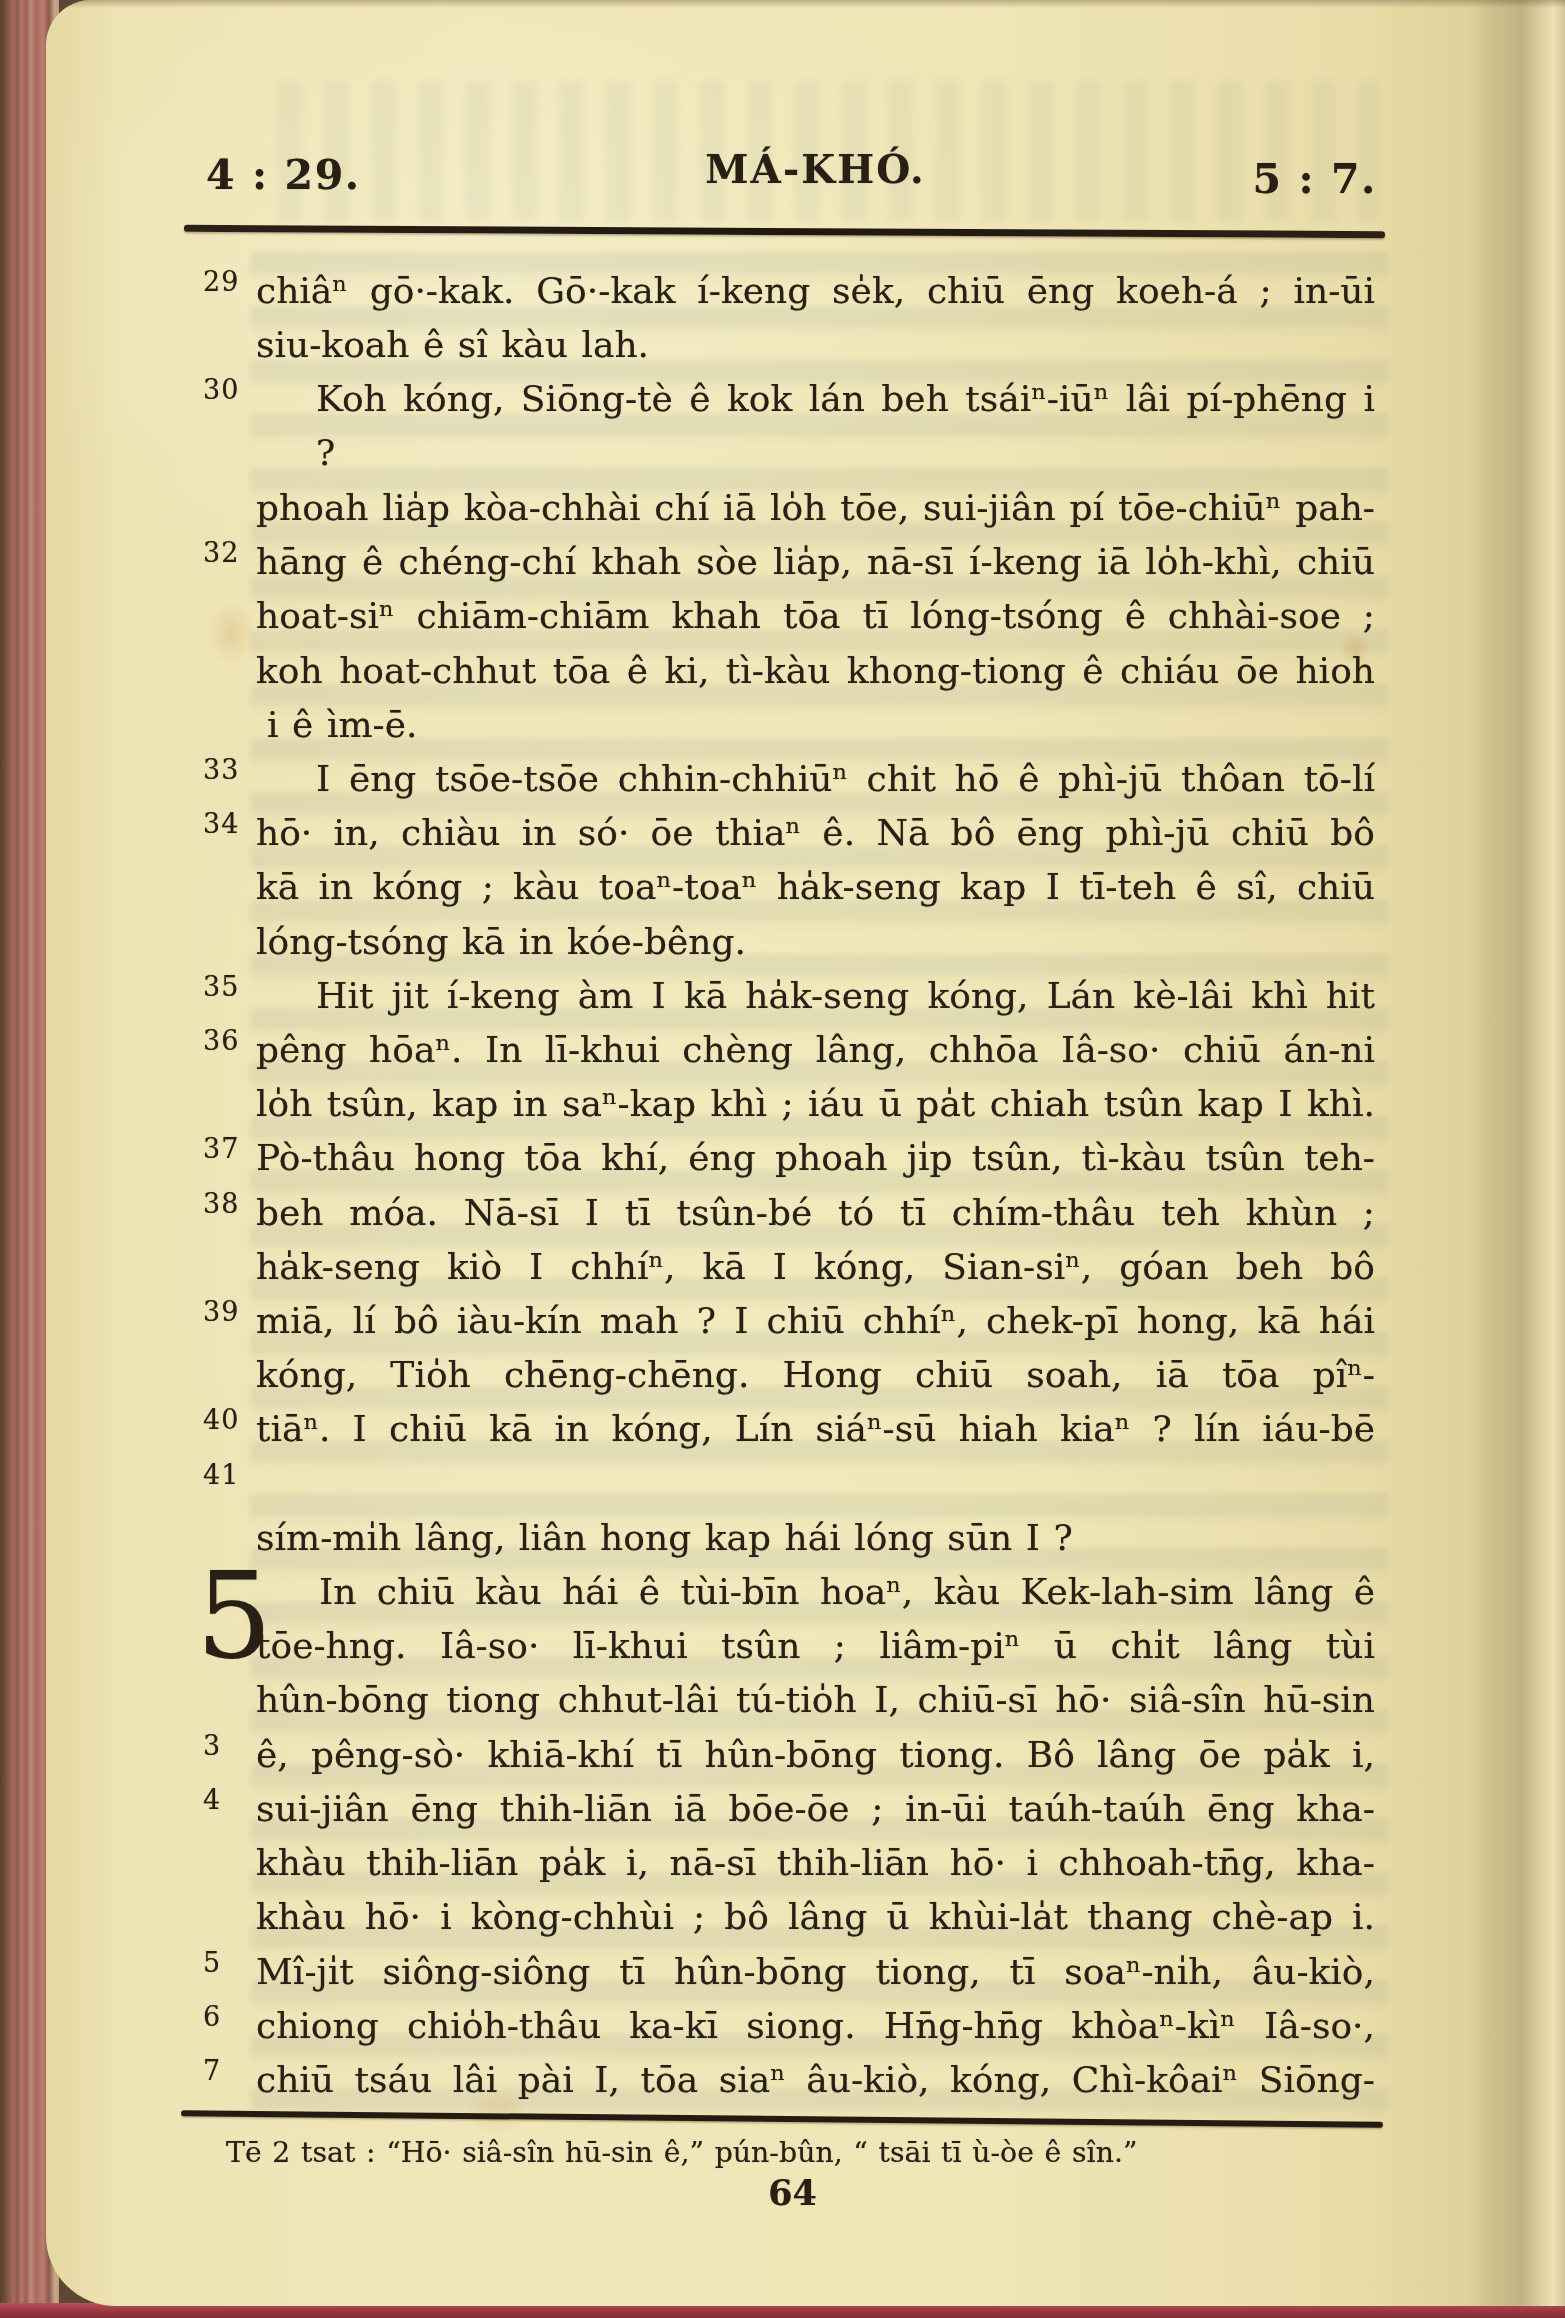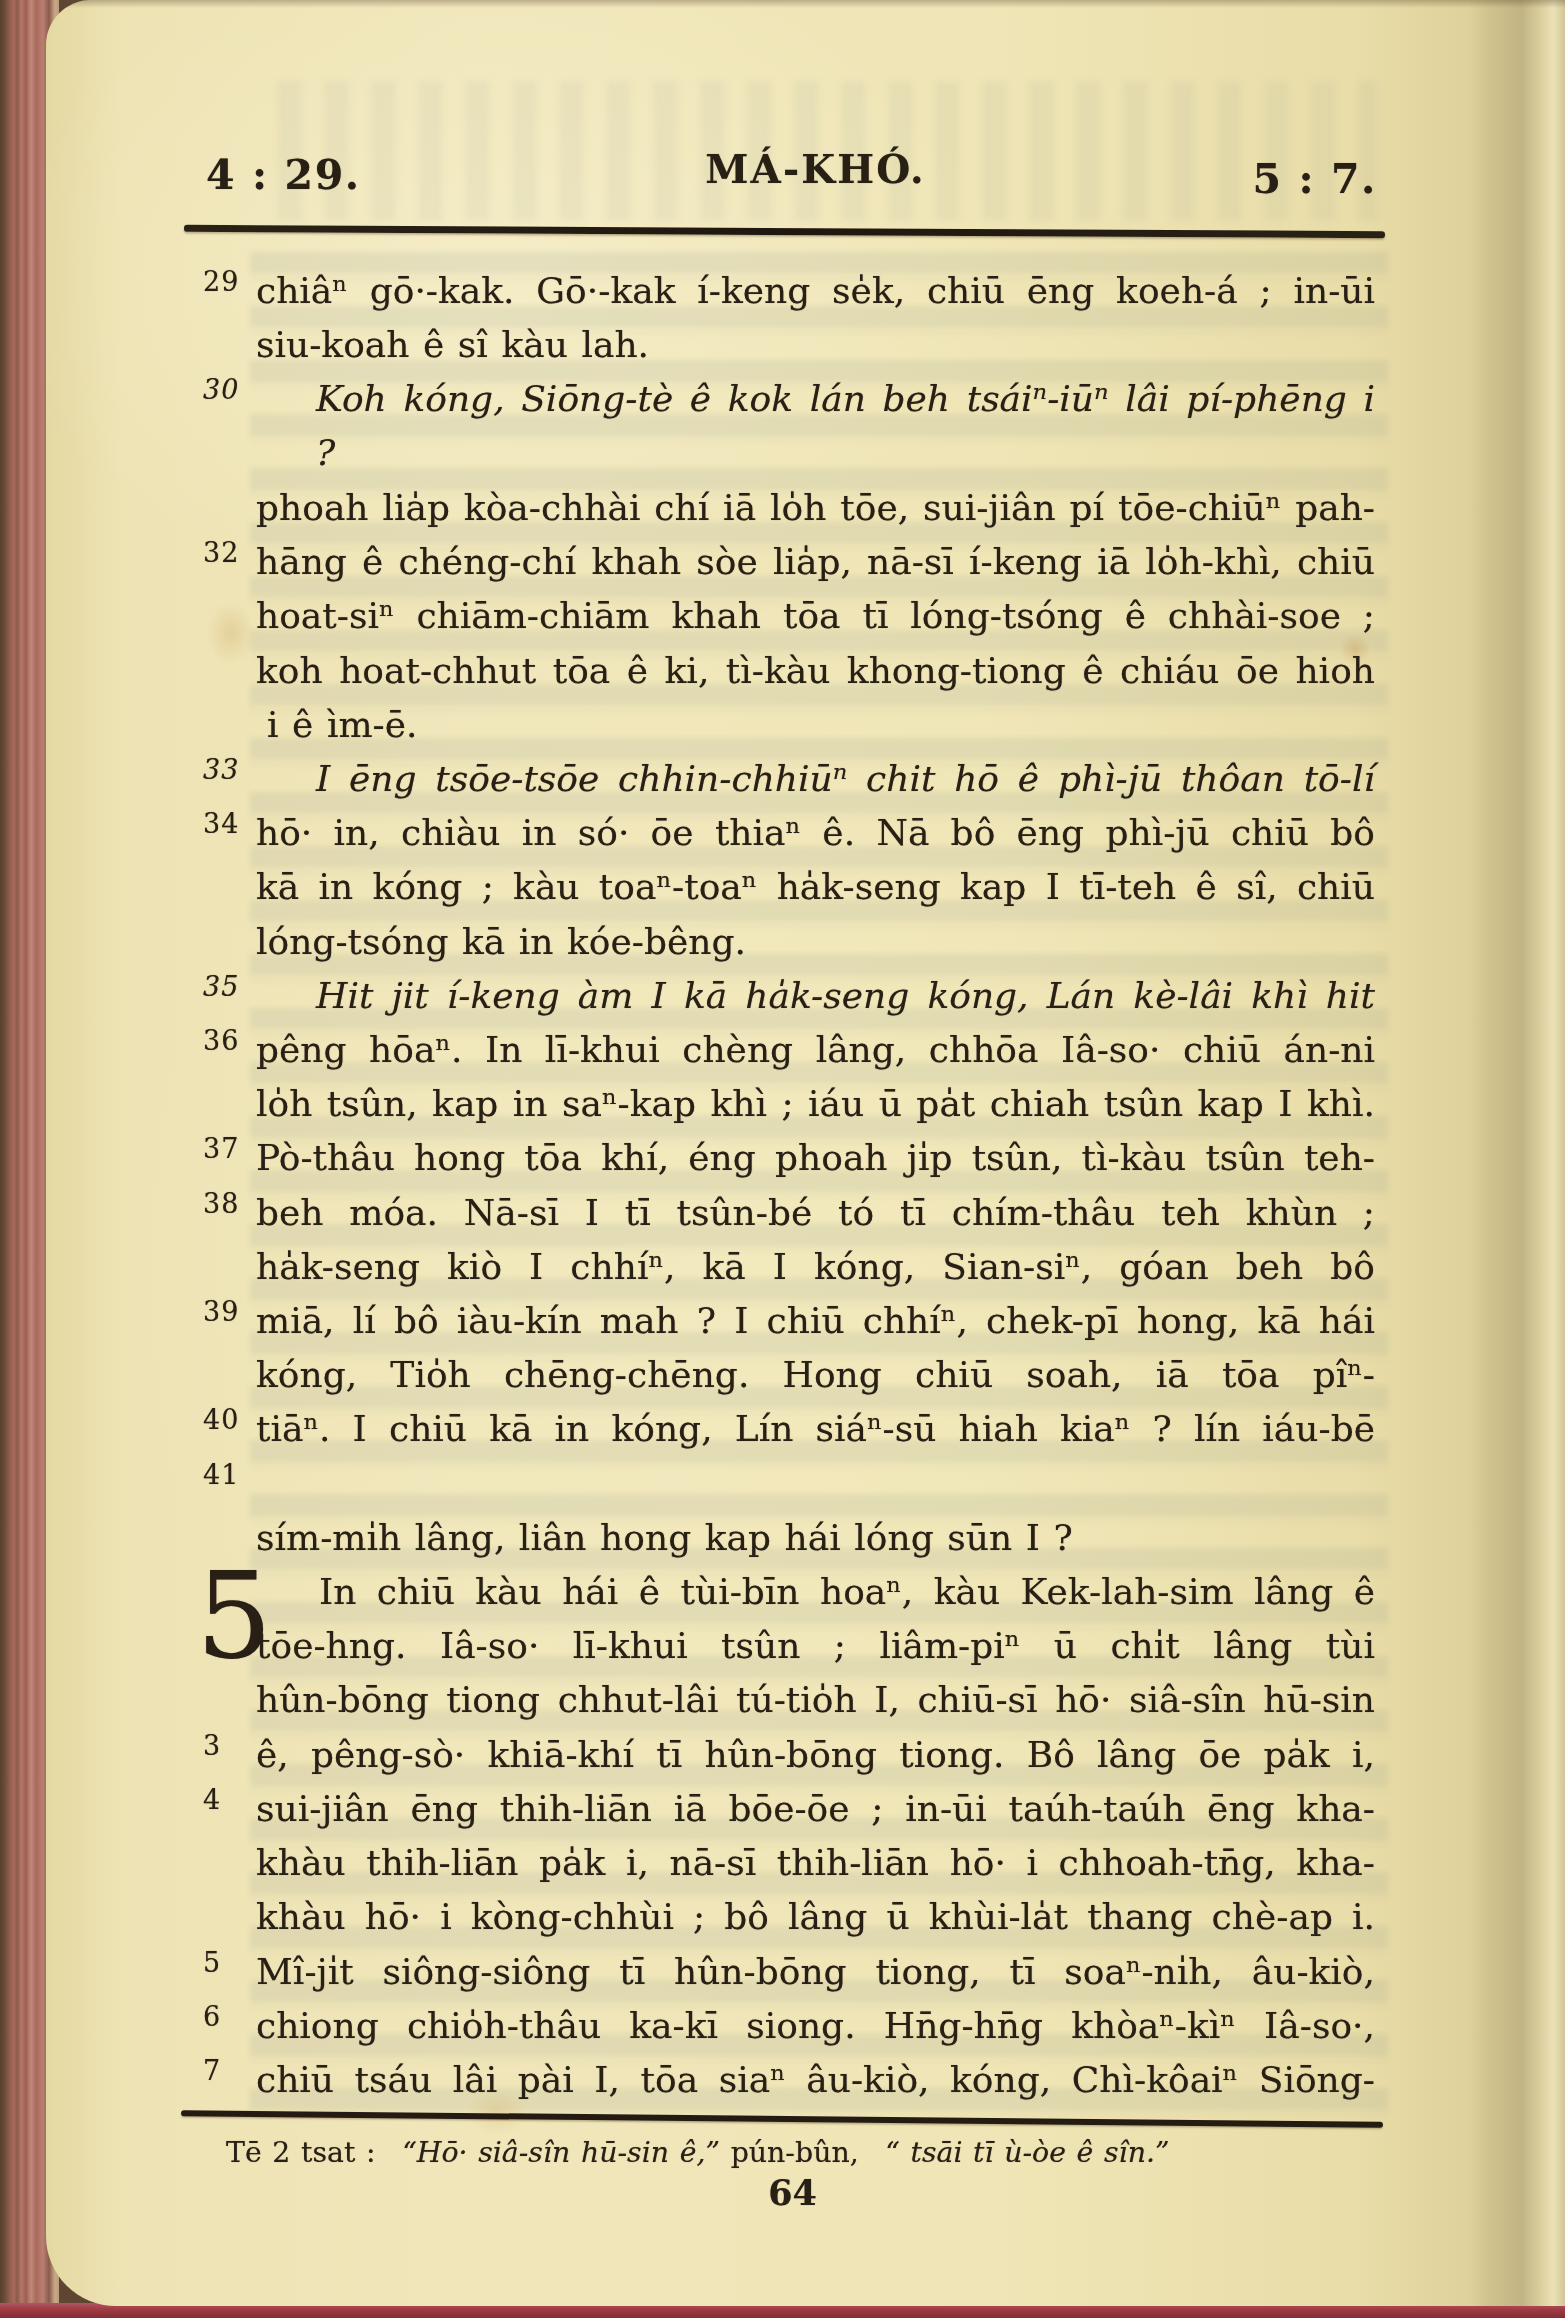--- a/index.html
+++ b/index.html
@@ -71,35 +71,35 @@
     border-radius:3.2px;transform:rotate(0.30deg);
     box-shadow:0 1.6px 2.1px rgba(80,60,30,0.35);
   }
   
   .textcol{position:absolute;left:210px;top:0;width:1119px;height:2319px;font-size:36px;word-spacing:2.1px;}
   .line{
     position:absolute;left:0;width:100%;height:54px;line-height:54px;
     text-align:justify;text-align-last:justify;white-space:normal;
   }
   .line.left{text-align:justify;text-align-last:left;}
-  .line.para{padding-left:60px;width:calc(100% - 60px);font-style:italic;}
+  .line.para{padding-left:60px;width:calc(100% - 60px);}
   .line.drop1{padding-left:63px;width:calc(100% - 63px);}
   .vnum{position:absolute;left:-53px;top:2.1px;font-size:27px;line-height:32px;letter-spacing:1.1px;text-align-last:left;}
   .dropcap{
     position:absolute;left:-60px;top:-3.2px;font-size:120px;line-height:107px;
     font-weight:normal;text-align-last:left;
   }
   
   .fn-rule{
     position:absolute;left:135px;top:2116px;width:1202px;height:6.4px;
     background:#241c12;border-radius:3.2px;transform:rotate(0.55deg);
     box-shadow:0 1.6px 1.6px rgba(80,60,30,0.3);
   }
   .footnote{position:absolute;left:180px;top:2134px;width:1159px;font-size:28.4px;line-height:38px;word-spacing:1.6px;}
-  .footnote .it{font-style:italic;margin-left:16px;}
+  .footnote .it{}
   
   .pagenum{position:absolute;left:693px;top:2172px;width:107px;text-align:center;font-size:35px;font-weight:bold;}
 </style>
 </head>
 <body>
 
 <div class="binding-left"></div>
 <div class="bottom-red"></div>
 
 <div class="page">

